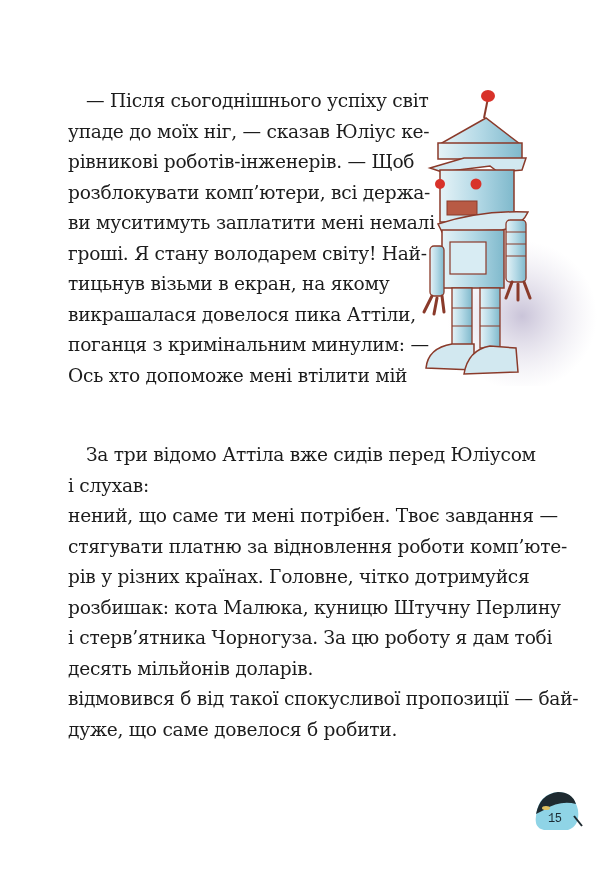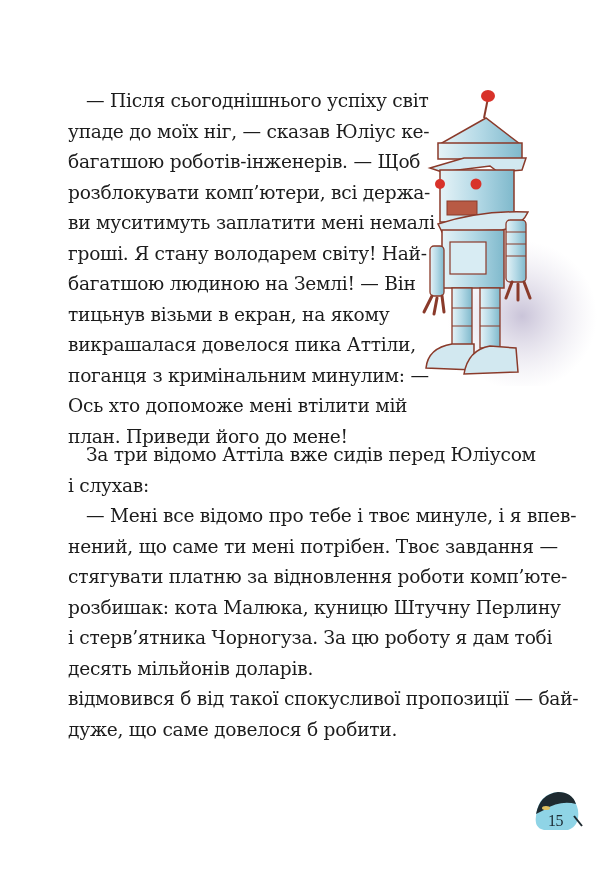--- a/index.html
+++ b/index.html
@@ -16,50 +16,48 @@
     letter-spacing: -0.25px;
   }
   .block-a { top: 86px; width: 350px; }
   .block-b { top: 440px; width: 482px; }
   .line { white-space: nowrap; display: block; }
   .indent { padding-left: 18px; }
   .illustration { position: absolute; left: 402px; top: 86px; width: 196px; height: 300px; }
   .page-badge { position: absolute; left: 530px; top: 786px; width: 56px; height: 48px; }
   .page-number {
     position: absolute; left: 548px; top: 812px;
-    font-family: Liberation Serif, serif;
-    font-size: 16px; color: #1a2a33; letter-spacing: -0.5px;
+    font-family: Liberation Mono, monospace;
+    font-size: 12px; color: #1a2a33; letter-spacing: -0.5px;
   }
 </style>
 </head>
 <body>
 
 <div class="page">
 
   <div class="text-block block-a">
     <span class="line indent">— Після сьогоднішнього успіху світ</span>
     <span class="line">упаде до моїх ніг, — сказав Юліус ке-</span>
-    <span class="line">багатшою роботів-інженерів. — Щоб</span>
+    <span class="line">рівникові роботів-інженерів. — Щоб</span>
     <span class="line">розблокувати комп’ютери, всі держа-</span>
     <span class="line">ви муситимуть заплатити мені немалі</span>
     <span class="line">гроші. Я стану володарем світу! Най-</span>
-    <span class="line">багатшою людиною на Землі! — Він</span>
     <span class="line">тицьнув візьми в екран, на якому</span>
     <span class="line">викрашалася довелося пика Аттіли,</span>
     <span class="line">поганця з кримінальним минулим: —</span>
     <span class="line">Ось хто допоможе мені втілити мій</span>
-    <span class="line">план. Приведи його до мене!</span>
   </div>
 
   <div class="text-block block-b">
     <span class="line indent">За три відомо Аттіла вже сидів перед Юліусом</span>
     <span class="line">і слухав:</span>
-    <span class="line indent">— Мені все відомо про тебе і твоє минуле, і я впев-</span>
     <span class="line">нений, що саме ти мені потрібен. Твоє завдання —</span>
     <span class="line">стягувати платню за відновлення роботи комп’юте-</span>
+    <span class="line">рів у різних країнах. Головне, чітко дотримуйся</span>
     <span class="line">розбишак: кота Малюка, куницю Штучну Перлину</span>
     <span class="line">і стерв’ятника Чорногуза. За цю роботу я дам тобі</span>
     <span class="line">десять мільйонів доларів.</span>
     <span class="line">відмовився б від такої спокусливої пропозиції — бай-</span>
     <span class="line">дуже, що саме довелося б робити.</span>
   </div>
 
   <svg class="illustration" viewBox="0 0 196 300" xmlns="http://www.w3.org/2000/svg">
     <defs>
       <radialGradient id="shadowGrad" cx="0.5" cy="0.5" r="0.5">

